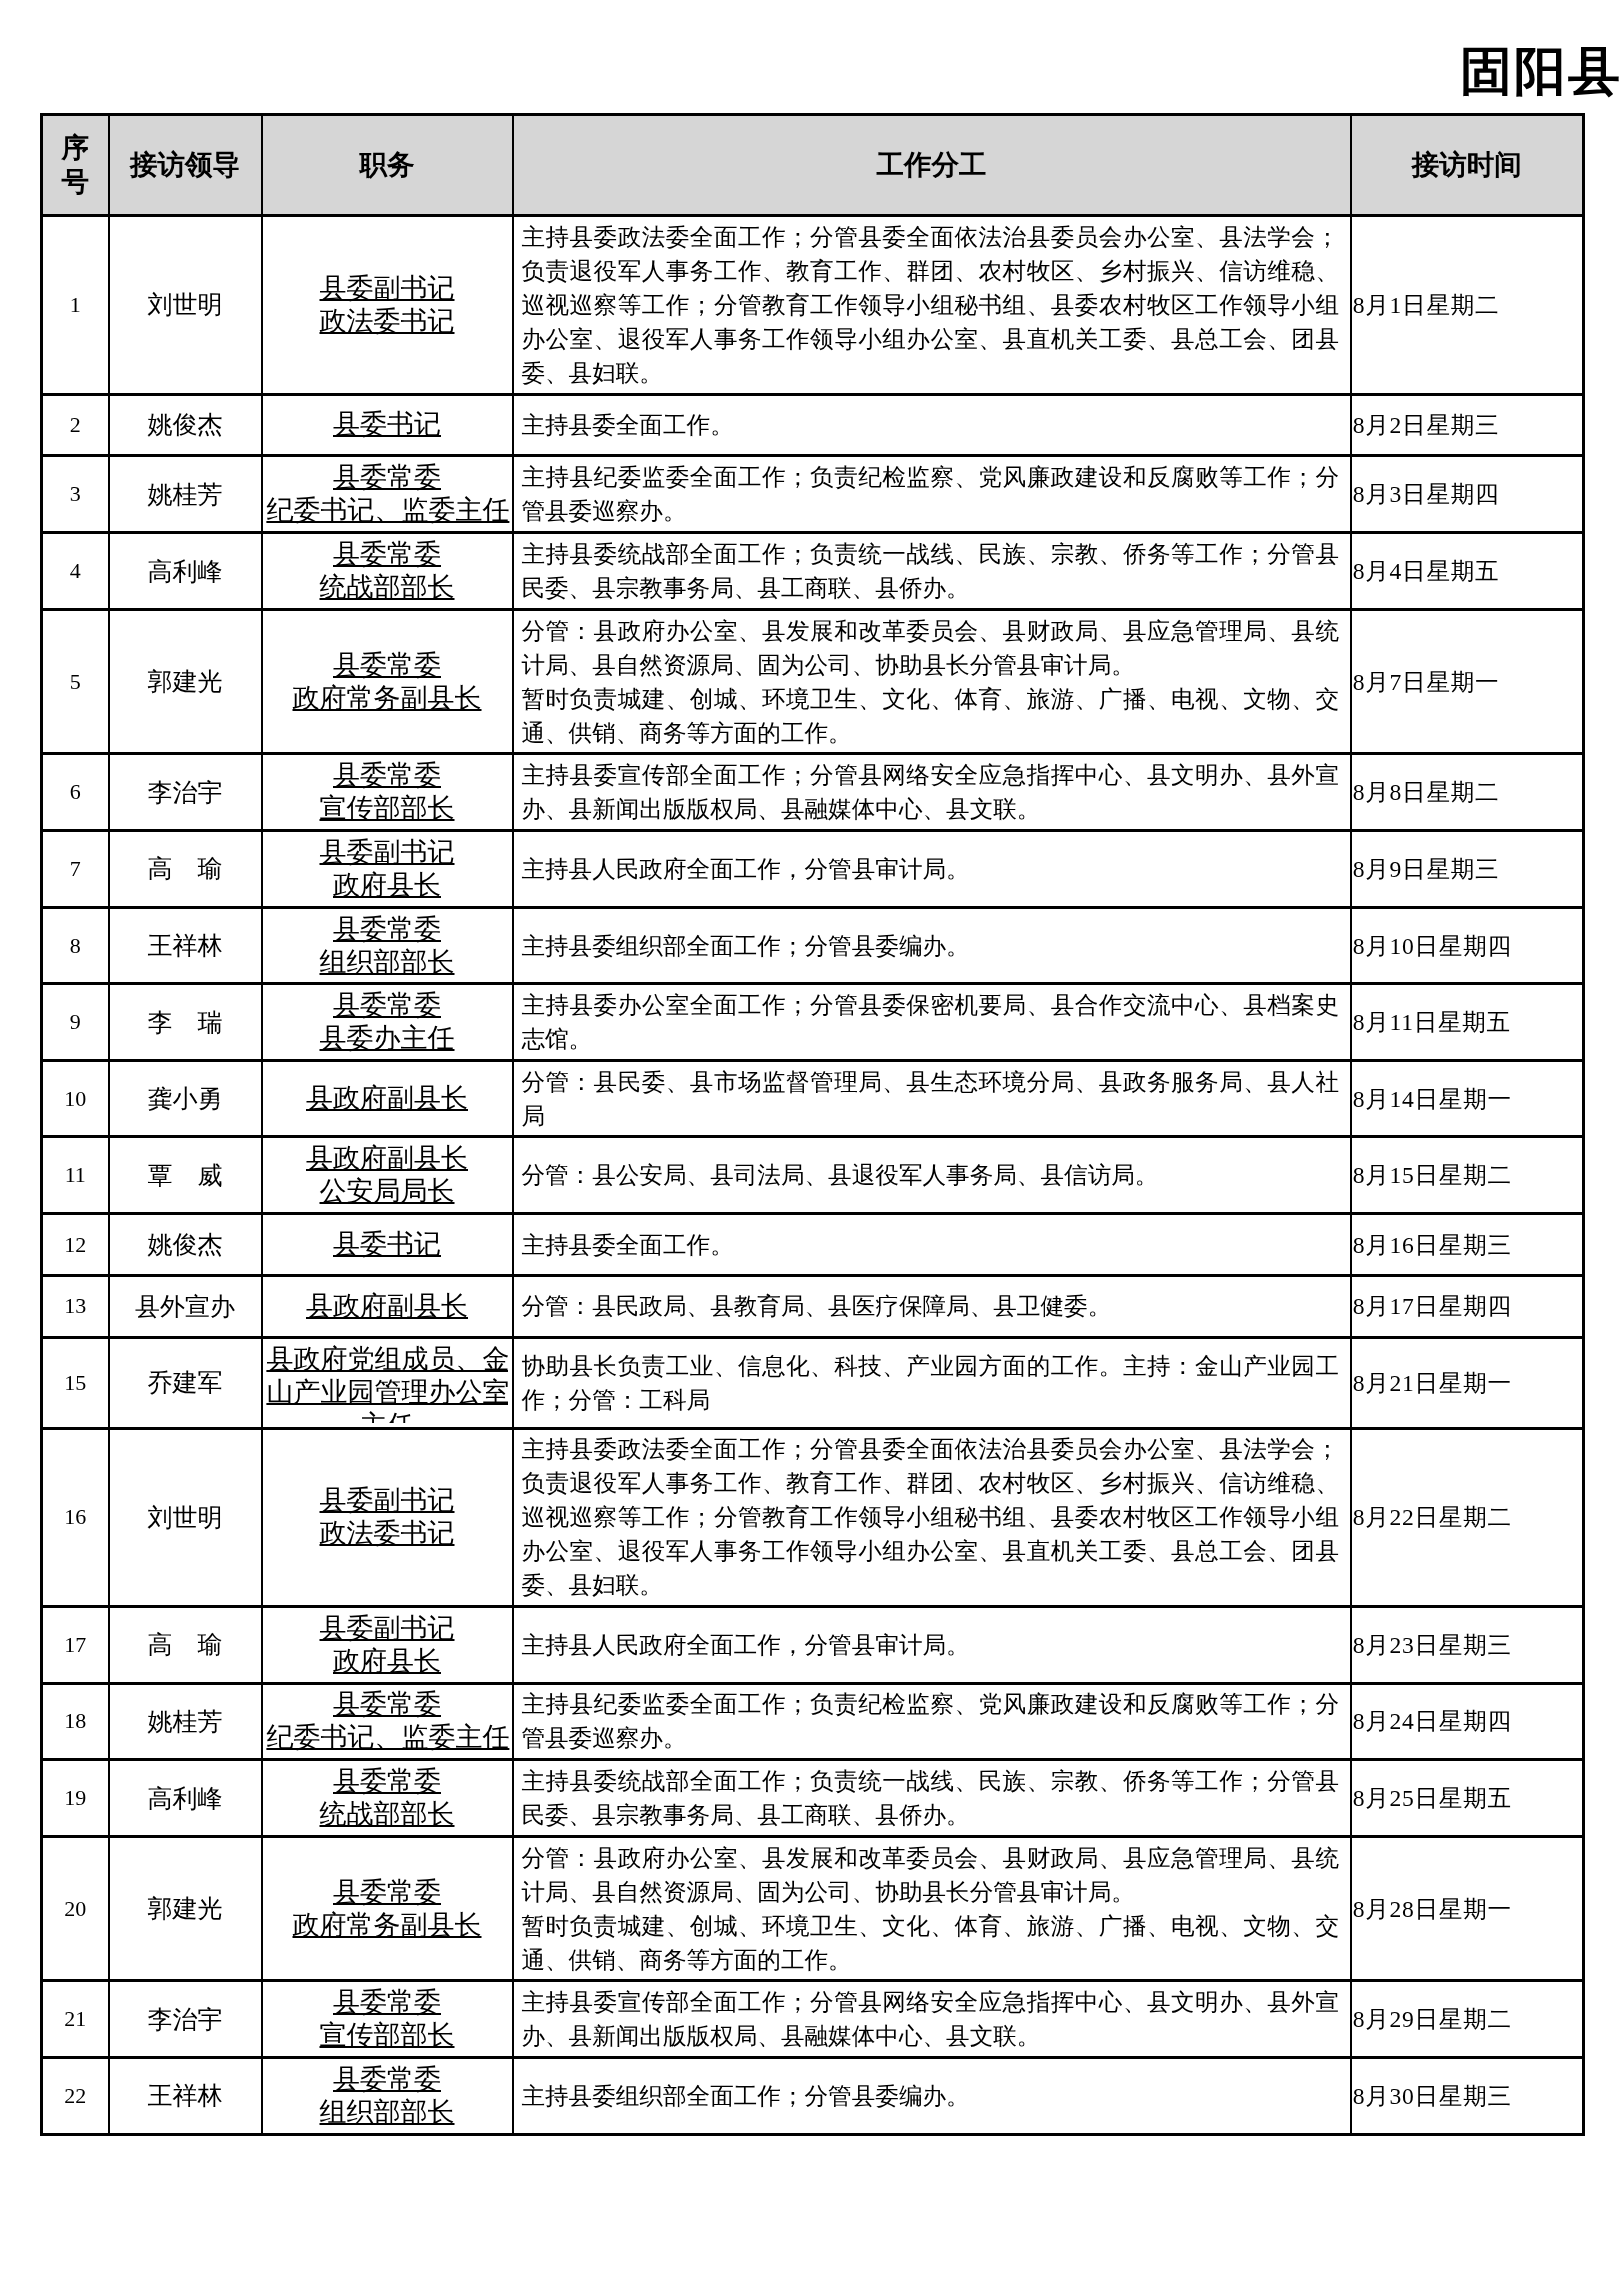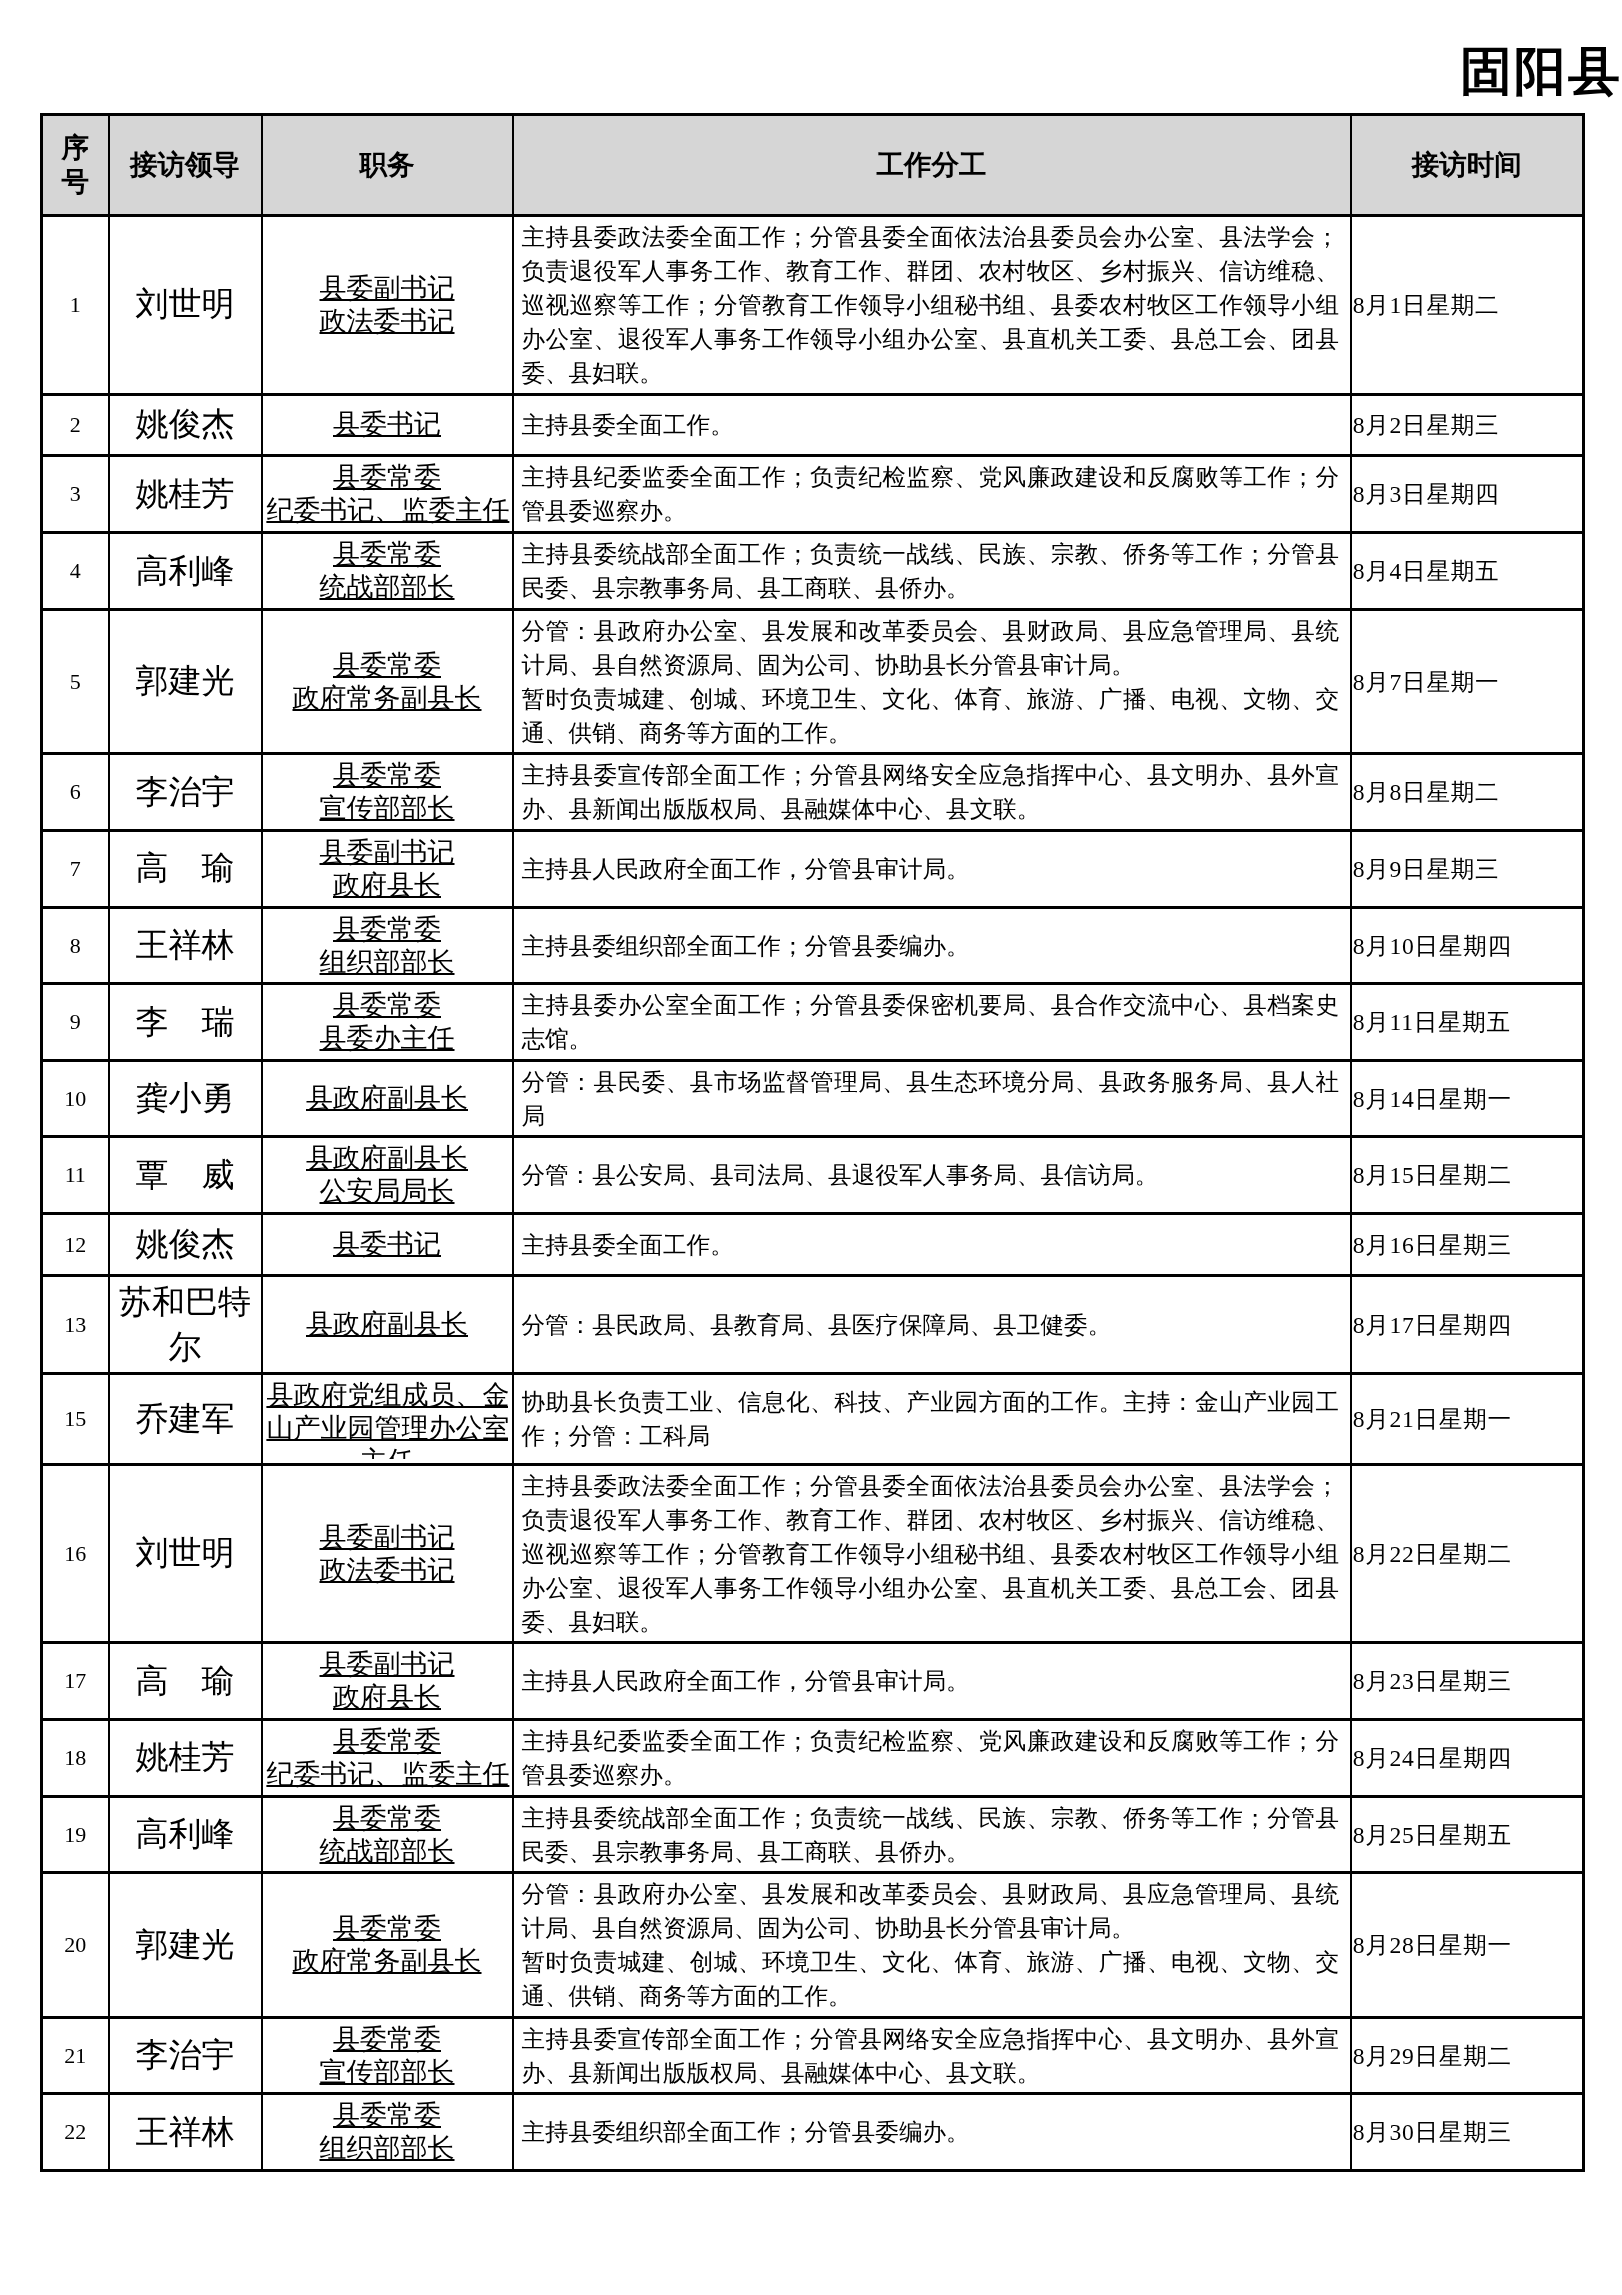--- a/index.html
+++ b/index.html
@@ -54,21 +54,21 @@
     padding: 0 17px;
   }
   td { height: 51px; }
   td.col-no {
     text-align: center;
     font-size: 22px;
     padding: 2.6px 1.3px;
   }
   td.col-leader {
     text-align: center;
-    font-size: 33px;
+    font-size: 25px;
     padding: 2.6px 1.3px;
   }
   td.col-position {
     text-align: center;
     font-size: 27px;
     line-height: 33px;
     padding: 3.9px 3.9px;
     text-decoration: underline;
   }
   td.col-position .pos-wrap div { white-space: nowrap; }
@@ -274,21 +274,21 @@
             <div>县委书记</div>
           </div>
         </td>
     <td class="col-duty">
           <div class="duty-p">主持县委全面工作。</div>
         </td>
     <td class="col-date">8月16日星期三</td>
   </tr>
       <tr>
     <td class="col-no">13</td>
-    <td class="col-leader">苏和巴特尔</td>
+    <td class="col-leader">县外宣办</td>
     <td class="col-position">
           <div class="pos-wrap">
             <div>县政府副县长</div>
           </div>
         </td>
     <td class="col-duty">
           <div class="duty-p">分管：县民政局、县教育局、县医疗保障局、县卫健委。</div>
         </td>
     <td class="col-date">8月17日星期四</td>
   </tr>

